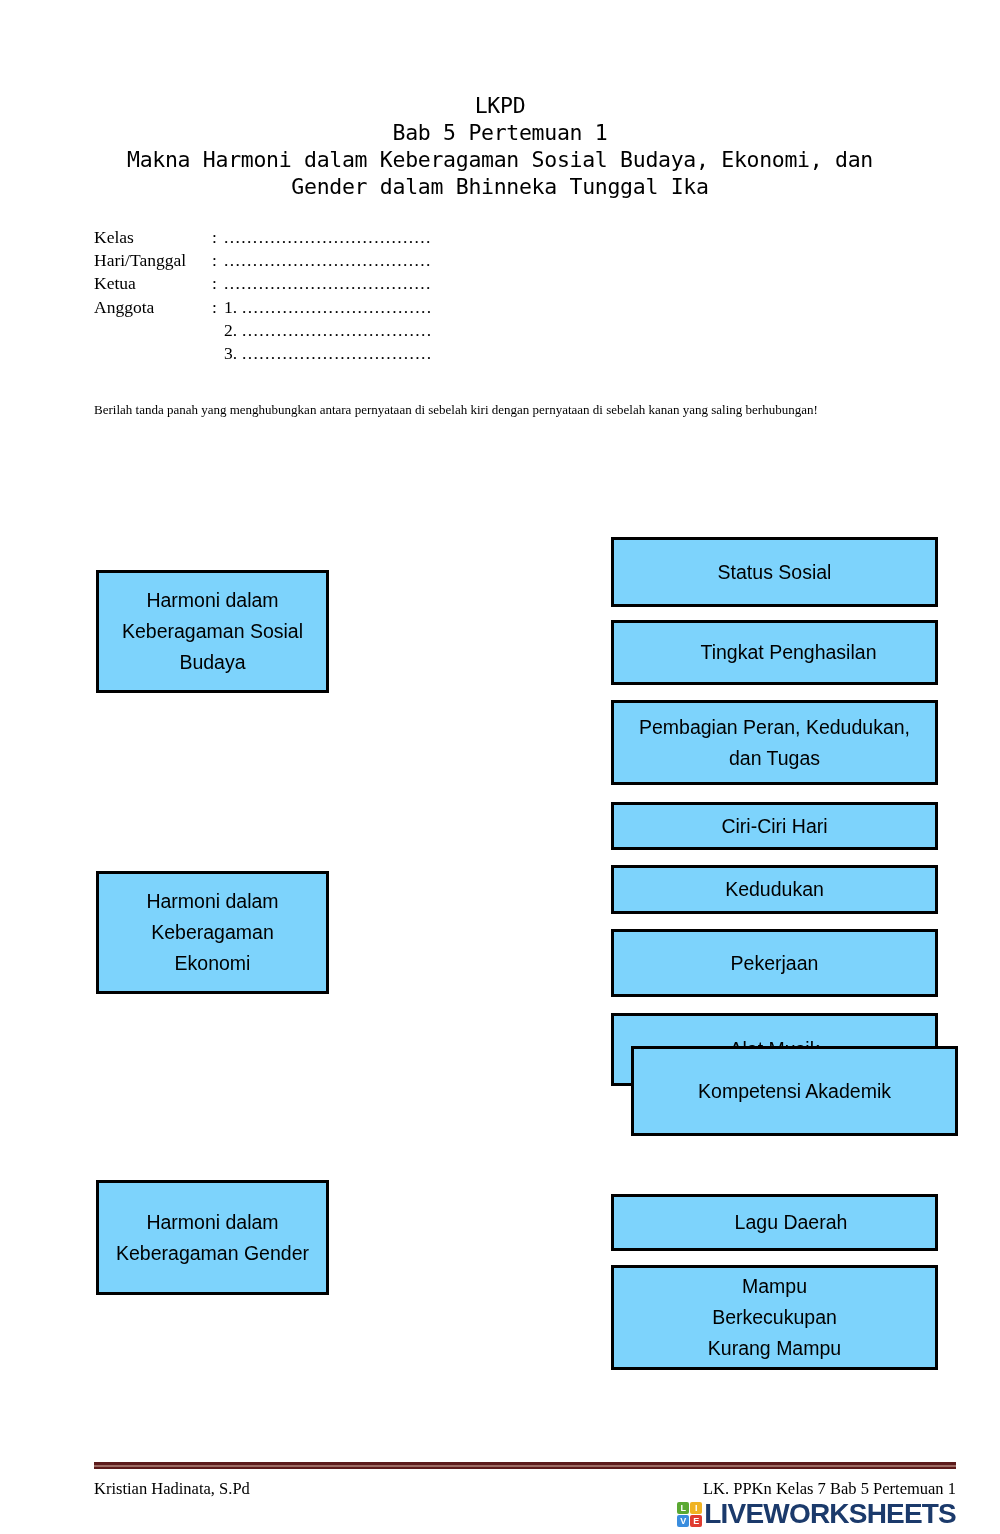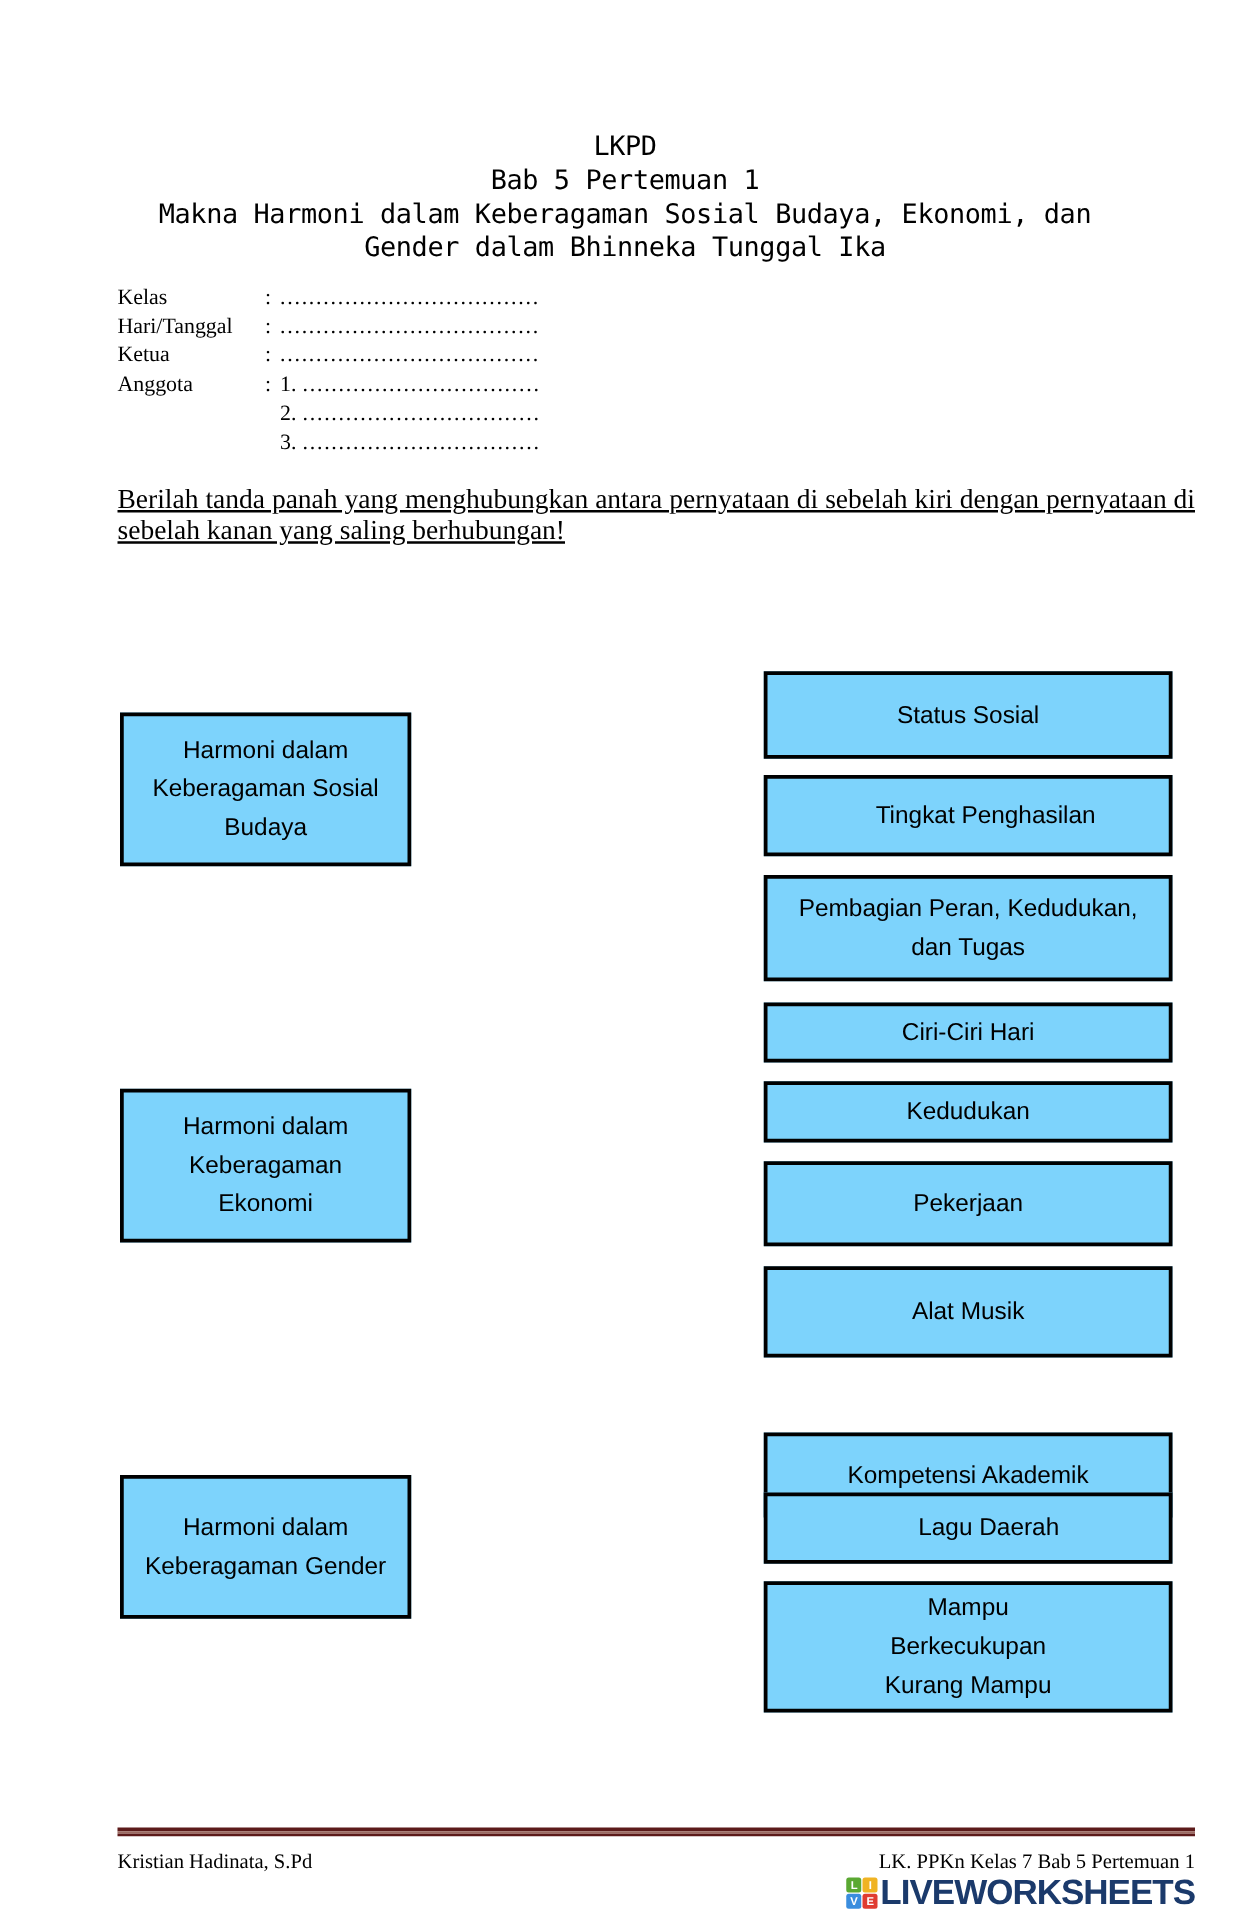--- a/index.html
+++ b/index.html
@@ -15,21 +15,21 @@
     position: relative;
     font-family: "Liberation Serif", "DejaVu Serif", serif;
     color: #000000;
     overflow: hidden;
   }
 
   
   .title-block {
     position: absolute;
     left: 0;
-    top: 104px;
+    top: 92px;
     width: 1000px;
     text-align: center;
     font-family: "DejaVu Sans Mono", "Liberation Mono", monospace;
     font-size: 21.5px;
     line-height: 27px;
     letter-spacing: -0.3px;
     color: #000;
   }
   .title-line { white-space: nowrap; }
 
@@ -61,27 +61,26 @@
     letter-spacing: 1.4px;
   }
   .ident-indent {
     padding-left: 130px;
   }
 
   
   .instruction {
     position: absolute;
     left: 94px;
-    top: 386px;
+    top: 397px;
     width: 862px;
     font-family: "Liberation Serif", "DejaVu Serif", serif;
-    font-size: 22px;
+    font-size: 13px;
     line-height: 25px;
     text-align: justify;
-    text-decoration: underline;
   }
 
   
   .match-area {
     position: absolute;
     left: 0;
     top: 0;
     width: 1000px;
     height: 1440px;
   }
@@ -253,21 +252,21 @@
       </div>
       <div class="mbox" style="top: 865px; height: 49px;">
         <span class="mtext">Kedudukan</span>
       </div>
       <div class="mbox" style="top: 929px; height: 68px;">
         <span class="mtext">Pekerjaan</span>
       </div>
       <div class="mbox" style="top: 1013px; height: 73px;">
         <span class="mtext">Alat Musik</span>
       </div>
-      <div class="mbox" style="top: 1146px; height: 68px;">
+      <div class="mbox" style="top: 1046px; height: 90px; margin-left: 20px;">
         <span class="mtext">Kompetensi Akademik</span>
       </div>
       <div class="mbox" style="top: 1194px; height: 57px; padding-left: 41px;">
         <span class="mtext">Lagu Daerah</span>
       </div>
       <div class="mbox" style="top: 1265px; height: 105px;">
         <span class="mtext">Mampu
 Berkecukupan
 Kurang Mampu</span>
       </div>

